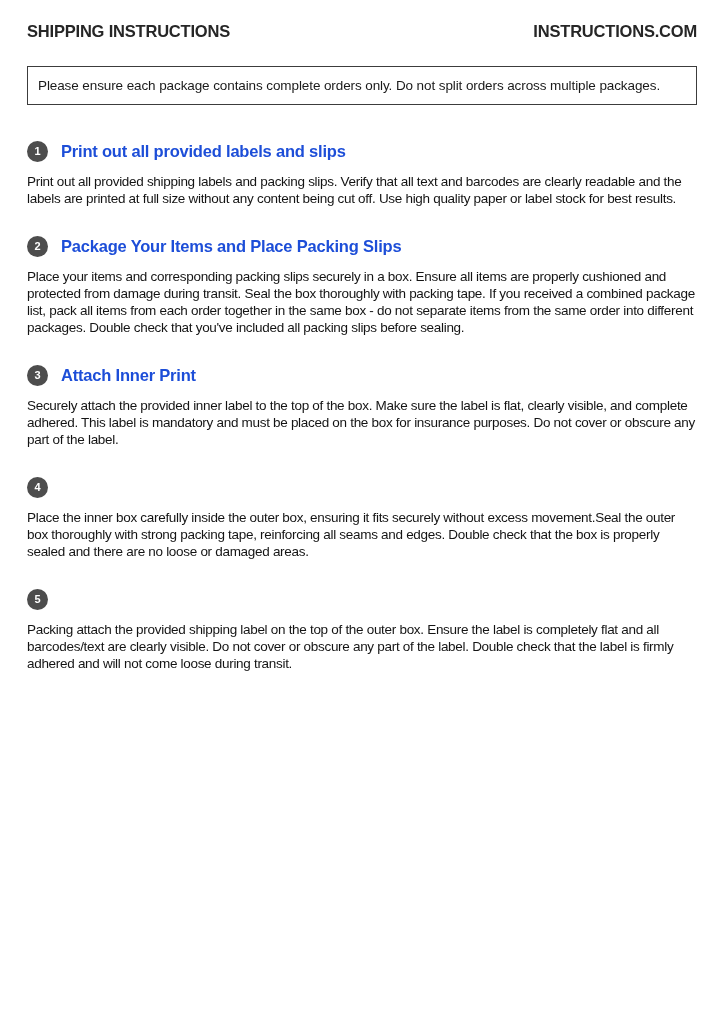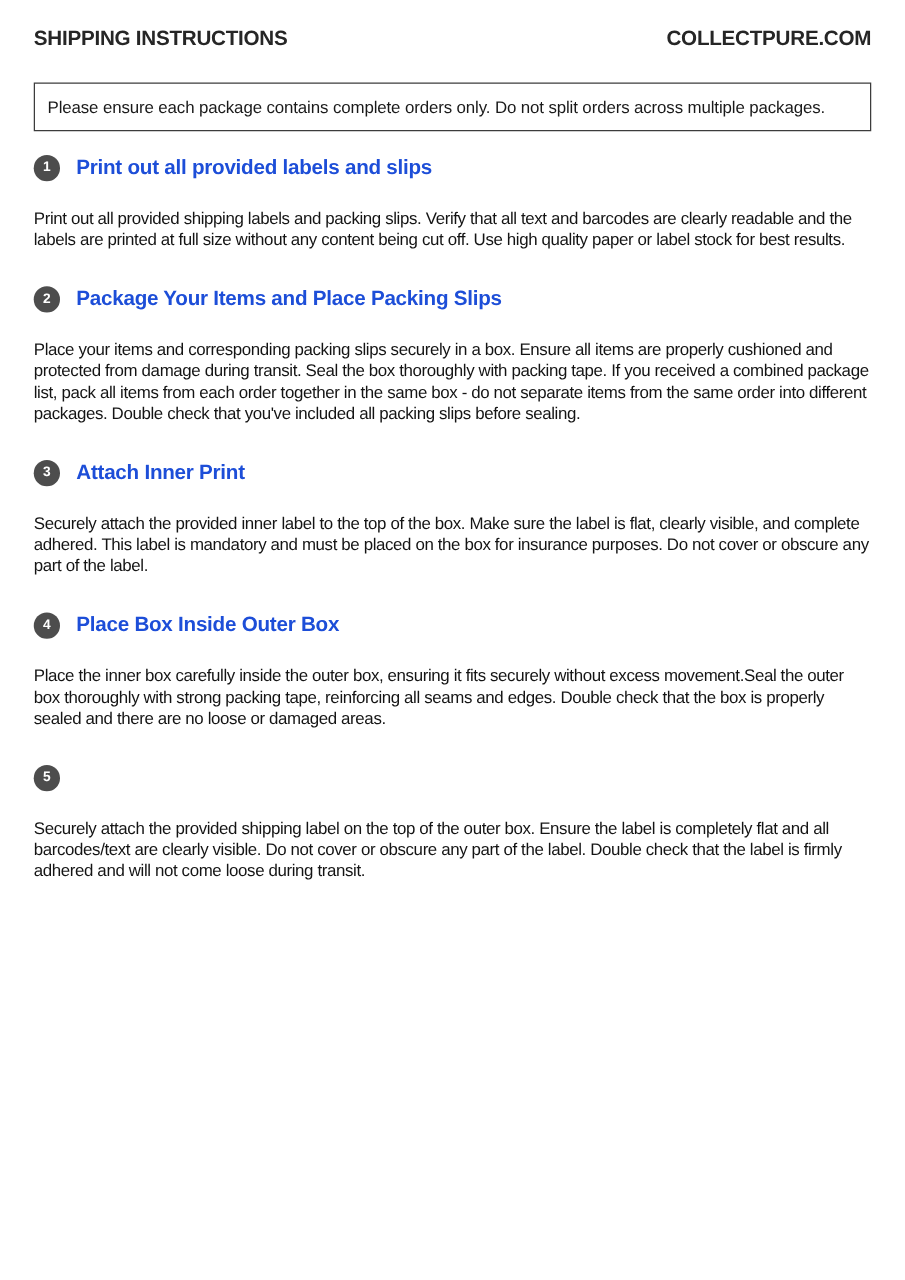--- a/index.html
+++ b/index.html
@@ -24,21 +24,21 @@
   .doc-title, .site-title {
     font-size: 16.5px;
     font-weight: bold;
     letter-spacing: -0.2px;
     color: #262626;
     white-space: nowrap;
   }
   .notice-box {
     border: 1.5px solid #3c3c3c;
     padding: 11px 10px;
-    margin-bottom: 19px;
+    margin-bottom: 36px;
   }
   .notice-text {
     font-size: 13.5px;
     letter-spacing: -0.1px;
     color: #1a1a1a;
   }
   .step {
     margin-bottom: 29px;
   }
   .step-heading {
@@ -60,35 +60,35 @@
     justify-content: center;
     line-height: 1;
   }
   .step-title {
     font-size: 16.5px;
     font-weight: bold;
     letter-spacing: -0.2px;
     color: #1d4ed8;
   }
   .step-body {
-    margin-top: 21px;
+    margin-top: 11px;
     font-size: 13.5px;
     line-height: 17px;
     letter-spacing: -0.3px;
     color: #141414;
   }
 </style>
 </head>
 <body>
 
 <div class="page">
 
   <div class="header-row">
     <div class="doc-title">SHIPPING INSTRUCTIONS</div>
-    <div class="site-title">COLLECTPURE.COM</div>
+    <div class="site-title">INSTRUCTIONS.COM</div>
   </div>
 
   <div class="notice-box">
     <div class="notice-text">Please ensure each package contains complete orders only. Do not split orders across multiple packages.</div>
   </div>
 
   <div class="step">
     <div class="step-heading">
       <div class="step-badge">1</div>
       <div class="step-title">Print out all provided labels and slips</div>
@@ -108,25 +108,24 @@
     <div class="step-heading">
       <div class="step-badge">3</div>
       <div class="step-title">Attach Inner Print</div>
     </div>
     <div class="step-body">Securely attach the provided inner label to the top of the box. Make sure the label is flat, clearly visible, and complete adhered. This label is mandatory and must be placed on the box for insurance purposes. Do not cover or obscure any part of the label.</div>
   </div>
 
   <div class="step">
     <div class="step-heading">
       <div class="step-badge">4</div>
-      <div class="step-title">Place Box Inside Outer Box</div>
     </div>
     <div class="step-body">Place the inner box carefully inside the outer box, ensuring it fits securely without excess movement.Seal the outer box thoroughly with strong packing tape, reinforcing all seams and edges. Double check that the box is properly sealed and there are no loose or damaged areas.</div>
   </div>
 
   <div class="step">
     <div class="step-heading">
       <div class="step-badge">5</div>
     </div>
-    <div class="step-body">Securely attach the provided shipping label on the top of the outer box. Ensure the label is completely flat and all barcodes/text are clearly visible. Do not cover or obscure any part of the label. Double check that the label is firmly adhered and will not come loose during transit.</div>
+    <div class="step-body">Packing attach the provided shipping label on the top of the outer box. Ensure the label is completely flat and all barcodes/text are clearly visible. Do not cover or obscure any part of the label. Double check that the label is firmly adhered and will not come loose during transit.</div>
   </div>
 
 </div>
 
 </body></html>

